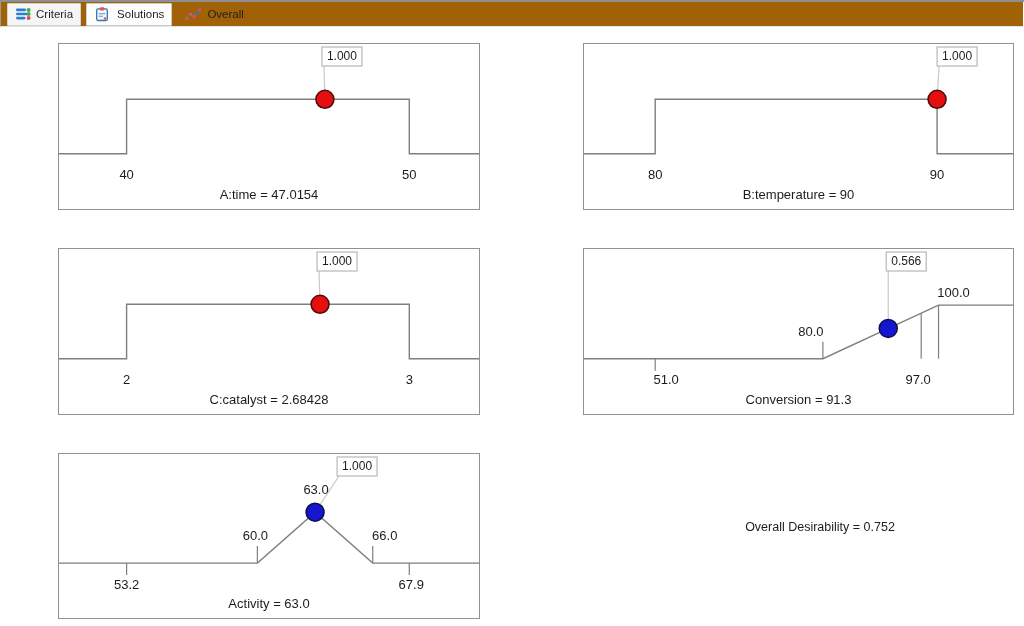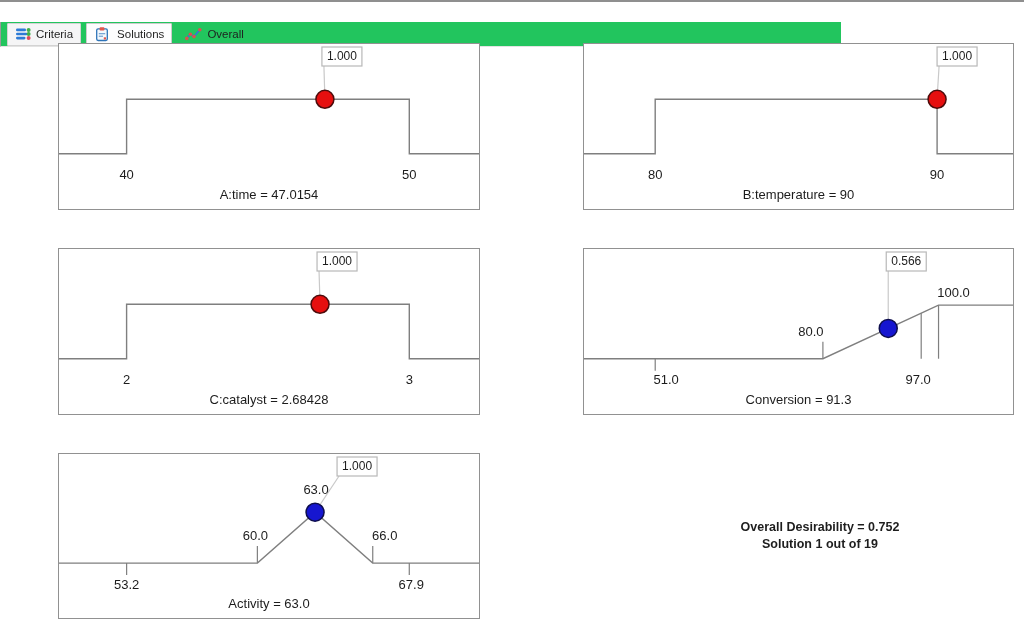--- a/index.html
+++ b/index.html
@@ -1,35 +1,35 @@
 <!DOCTYPE html>
 <html><head>
 <meta charset="utf-8">
 <style>
   html,body{margin:0;padding:0;background:#ffffff;}
   body{width:1024px;height:626px;overflow:hidden;font-family:"Liberation Sans",sans-serif;}
   .app{position:absolute;left:0;top:0;width:1024px;height:626px;background:#ffffff;}
   .top-edge{position:absolute;left:0;top:0;width:1024px;height:2px;background:#8f8f8f;}
-  .toolbar{position:absolute;left:0;top:2px;width:841px;height:25px;background:#22c55e;
+  .toolbar{position:absolute;left:0;top:2px;width:1023px;height:25px;background:#a16207;
            border-bottom:1px solid #e3e3e3;border-left:1px solid #9a9a9a;
-           display:flex;align-items:center;padding-left:6px;gap:5px;box-sizing:border-box;margin-top:20px;}
+           display:flex;align-items:center;padding-left:6px;gap:5px;box-sizing:border-box;}
   .tab{display:inline-flex;align-items:center;gap:5px;height:21px;padding:0 7px;
        font-size:11.5px;color:#1f1f1f;border:1px solid transparent;border-radius:1px;cursor:default;}
   .tab.boxed{border-color:#d3d3d3;background:#f5f5f6;}
   .tab.selected{border-color:#cccccc;background:#fdfdfe;gap:7px;}
   .tab svg{display:block;}
   .plot{position:absolute;background:#ffffff;border:1.5px solid #919191;box-sizing:border-box;}
   .plot svg{display:block;}
   #plot-a   {left:58px;  top:43px;  width:422px; height:167px;}
   #plot-b   {left:583px; top:43px;  width:431px; height:167px;}
   #plot-c   {left:58px;  top:248px; width:422px; height:167px;}
   #plot-conv{left:583px; top:248px; width:431px; height:167px;}
   #plot-act {left:58px;  top:453px; width:422px; height:166px;}
   .summary{position:absolute;left:690px;top:519px;width:260px;text-align:center;
-           font-size:12.5px;line-height:17px;color:#1d1d1d;font-weight:bold;}
+           font-size:12.5px;line-height:17px;color:#1d1d1d;}
 </style>
 </head>
 <body>
 
 <div class="app">
   <div class="top-edge"></div>
 
   <div class="toolbar">
     <div class="tab boxed">
       <span>
@@ -139,15 +139,14 @@
         <text x="352.28" y="131.20000000000002" text-anchor="middle" dominant-baseline="middle" font-size="13" fill="#1c1c1c">67.9</text>
         <rect x="278.0599999999999" y="3" width="40" height="19" fill="#ffffff" stroke="#b8b8b8" stroke-width="1.2"></rect>
         <text x="298.0599999999999" y="13" text-anchor="middle" dominant-baseline="middle" font-size="12" fill="#1c1c1c">1.000</text>
         <circle cx="256.0599999999999" cy="58.22" r="9" fill="#1616d0" stroke="#0e0e4d" stroke-width="1.5"></circle>
         <text x="210" y="150.552" text-anchor="middle" dominant-baseline="middle" font-size="13" fill="#1c1c1c">Activity = 63.0</text>
       </svg>
     </div>
 
   <div class="summary">
     <div>Overall Desirability = 0.752</div>
-    <div>Solution 1 out of 19</div>
   </div>
 </div>
 
 </body></html>

